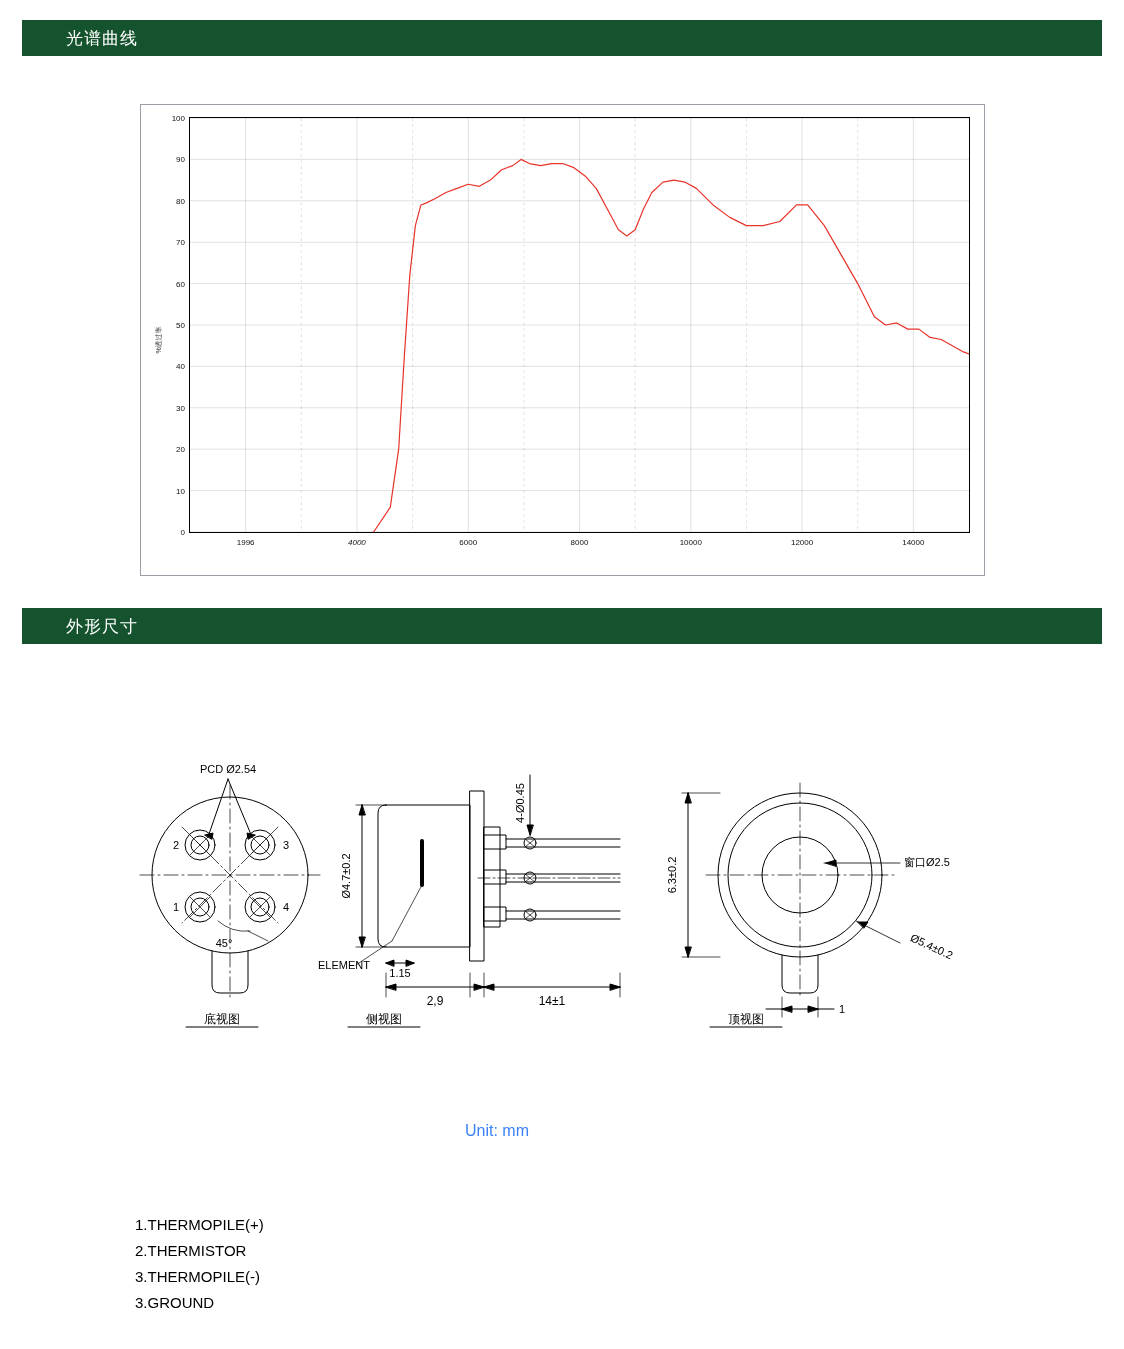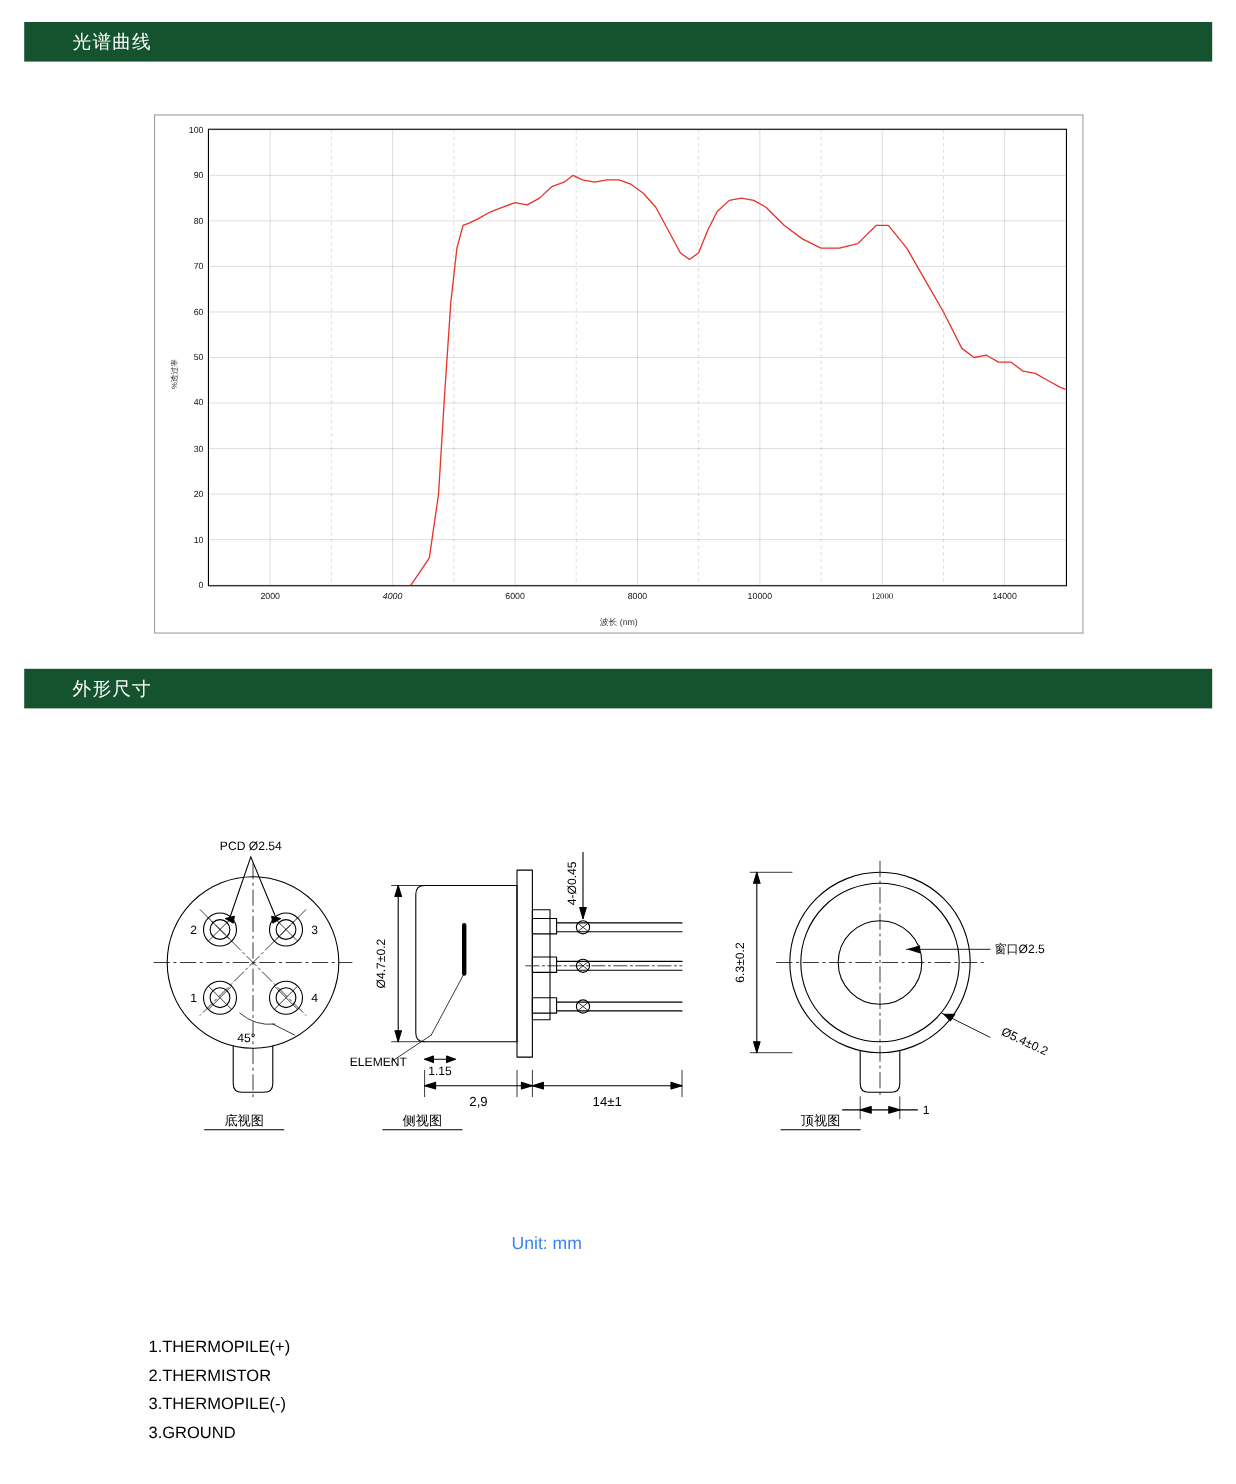--- a/index.html
+++ b/index.html
@@ -64,21 +64,20 @@
 </head>
 <body>
 
 <div class="section-bar" id="bar-spectral">
   <span class="bar-label">光谱曲线</span>
 </div>
 
 <div class="chart-wrap">
   <div class="chart-inner">
     <div class="ylabel">%透过率</div>
-    <div class="xlabel">波长 (nm)</div>
     <div class="plot" id="plot">
       <svg class="grid" id="grid-svg" viewBox="0 0 100 100" preserveAspectRatio="none">
           <line x1="0" y1="100" x2="100" y2="100" stroke="#333" stroke-width="0.15" vector-effect="non-scaling-stroke"></line>
           <line x1="0" y1="90" x2="100" y2="90" stroke="#333" stroke-width="0.15" vector-effect="non-scaling-stroke"></line>
           <line x1="0" y1="80" x2="100" y2="80" stroke="#333" stroke-width="0.15" vector-effect="non-scaling-stroke"></line>
           <line x1="0" y1="70" x2="100" y2="70" stroke="#333" stroke-width="0.15" vector-effect="non-scaling-stroke"></line>
           <line x1="0" y1="60" x2="100" y2="60" stroke="#333" stroke-width="0.15" vector-effect="non-scaling-stroke"></line>
           <line x1="0" y1="50" x2="100" y2="50" stroke="#333" stroke-width="0.15" vector-effect="non-scaling-stroke"></line>
           <line x1="0" y1="40" x2="100" y2="40" stroke="#333" stroke-width="0.15" vector-effect="non-scaling-stroke"></line>
           <line x1="0" y1="30" x2="100" y2="30" stroke="#333" stroke-width="0.15" vector-effect="non-scaling-stroke"></line>
@@ -106,26 +105,26 @@
         <div class="ytick" style="top: 90%;">10</div>
         <div class="ytick" style="top: 80%;">20</div>
         <div class="ytick" style="top: 70%;">30</div>
         <div class="ytick" style="top: 60%;">40</div>
         <div class="ytick" style="top: 50%;">50</div>
         <div class="ytick" style="top: 40%;">60</div>
         <div class="ytick" style="top: 30%;">70</div>
         <div class="ytick" style="top: 20%;">80</div>
         <div class="ytick" style="top: 10%;">90</div>
         <div class="ytick" style="top: 0%;">100</div>
-        <div class="xtick" style="left: 7.14286%;">2000</div>
+        <div class="xtick" style="left: 7.14286%;">1996</div>
         <div class="xtick" style="left: 21.4286%; font-style: italic;">4000</div>
         <div class="xtick" style="left: 35.7143%;">6000</div>
         <div class="xtick" style="left: 50%;">8000</div>
         <div class="xtick" style="left: 64.2857%;">10000</div>
-        <div class="xtick" style="left: 78.5714%; font-family: Liberation Serif, serif;">12000</div>
+        <div class="xtick" style="left: 78.5714%;">12000</div>
         <div class="xtick" style="left: 92.8571%;">14000</div>
       </div>
   </div>
 </div>
 
 <div class="section-bar" id="bar-dimension">
   <span class="bar-label">外形尺寸</span>
 </div>
 
 <div class="drawing">

